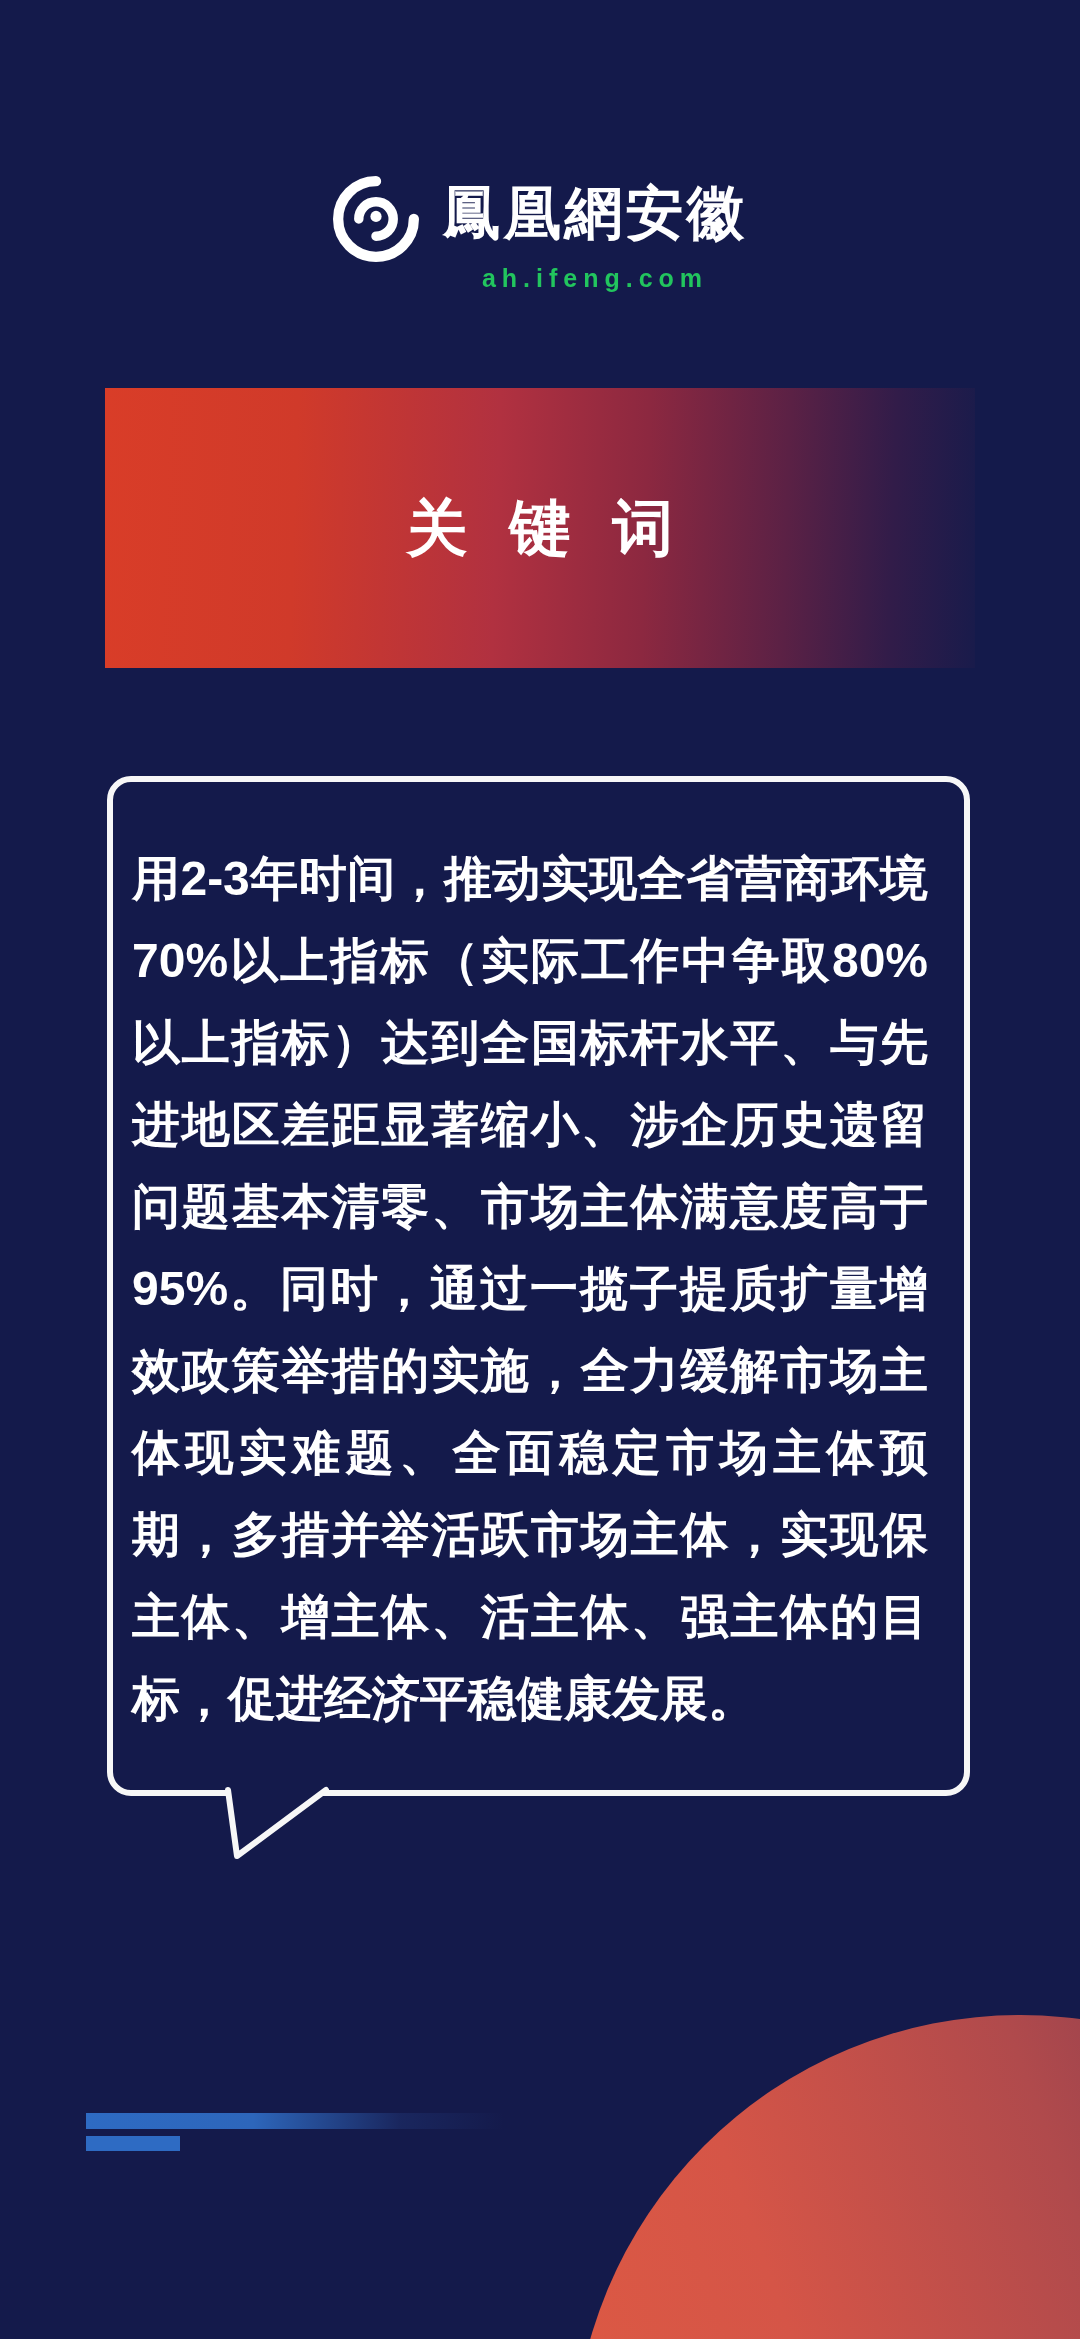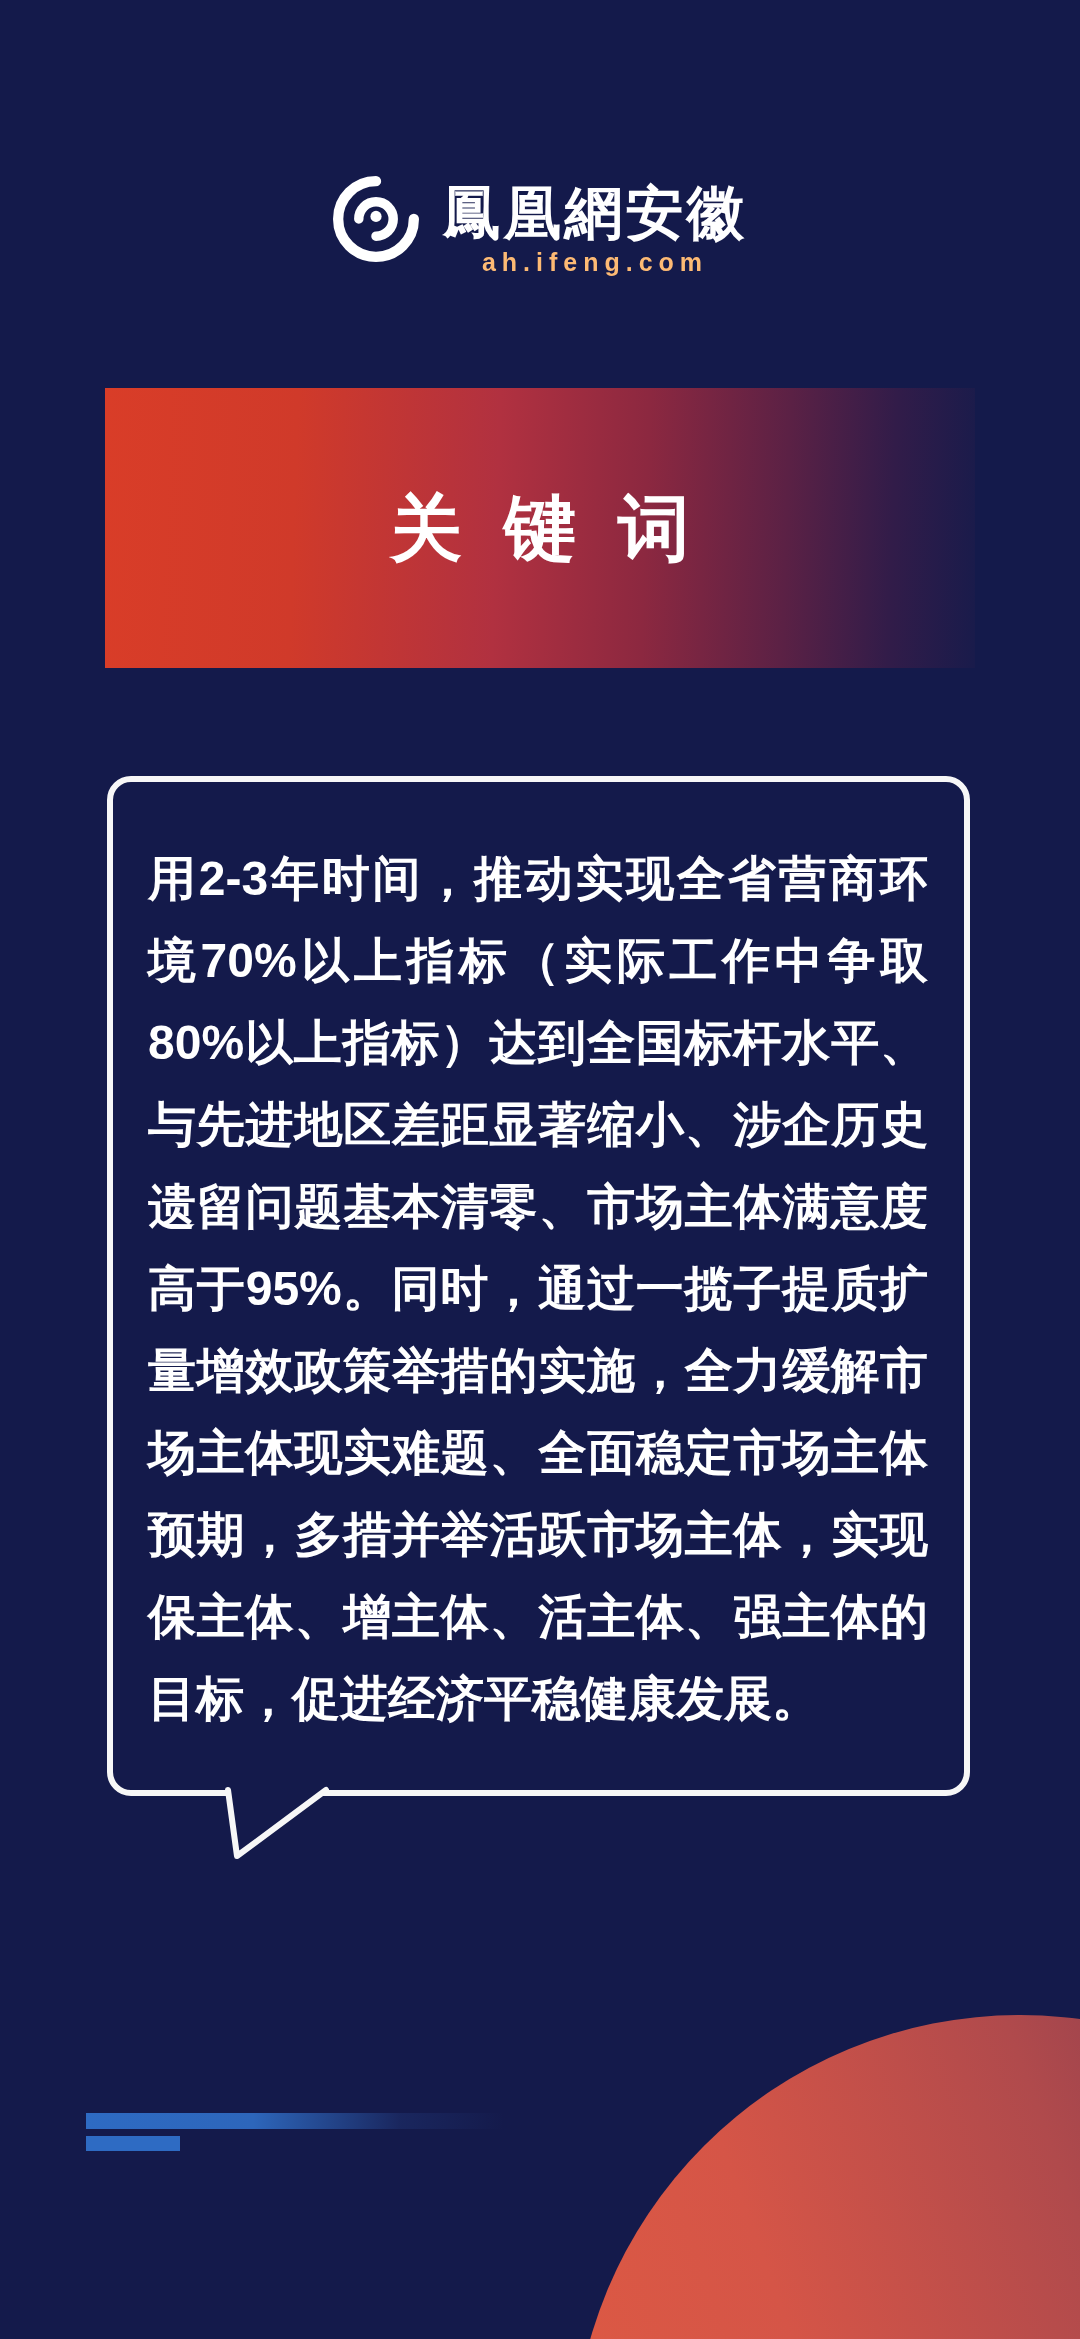--- a/index.html
+++ b/index.html
@@ -23,43 +23,43 @@
   .brand-name {
     color: #ffffff;
     font-family: "Liberation Serif", serif;
     font-weight: 600;
     font-size: 58px;
     line-height: 1.05;
     letter-spacing: 3px;
     white-space: nowrap;
   }
   .brand-url {
-    color: #fdba74;
+    color: #22c55e;
     font-weight: 700;
     font-size: 25px;
     letter-spacing: 6px;
-    margin-top: 3px;
+    margin-top: 19px;
     white-space: nowrap;
   }
 
   
   .keyword-banner {
     position: absolute;
     left: 105px; top: 388px;
     width: 870px; height: 280px;
     background: linear-gradient(92deg,
       #d93d28 0%, #d03a2a 22%, #b13140 45%,
       #8c2840 62%, #5b2145 78%, #321c49 90%, #191b4b 100%);
     display: flex; flex-direction: column;
     align-items: center; justify-content: center;
     gap: 30px;
   }
   .banner-title {
     color: #ffffff;
-    font-size: 72px;
+    font-size: 61px;
     font-weight: 700;
     letter-spacing: 42px;
     margin-right: -42px; 
     line-height: 1;
     white-space: nowrap;
   }
   .banner-subtitle {
     color: #ffffff;
     font-size: 48px;
     font-weight: 700;
@@ -70,21 +70,21 @@
   }
 
   
   .quote-bubble {
     position: absolute;
     left: 107px; top: 776px;
     width: 863px; height: 1020px;
     box-sizing: border-box;
     border: 6px solid #f7f7f7;
     border-radius: 24px;
-    padding: 56px 36px 0 35px;
+    padding: 56px 36px 0 19px;
     background: transparent;
   }
   .quote-text {
     margin: 0;
     color: #ffffff;
     font-size: 48px;
     font-weight: 700;
     line-height: 82px;
     text-align: justify;
   }

